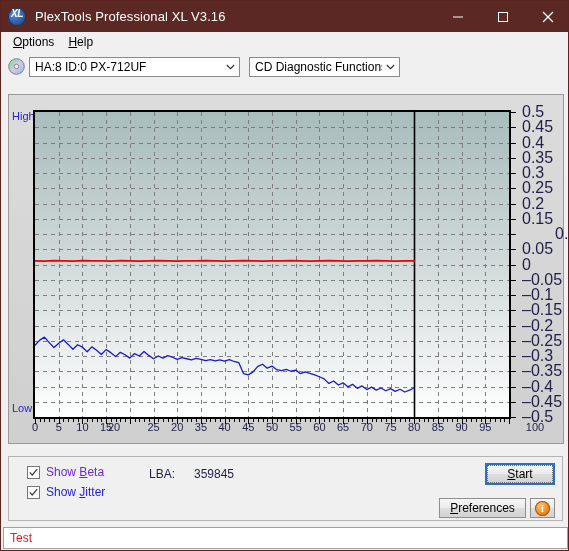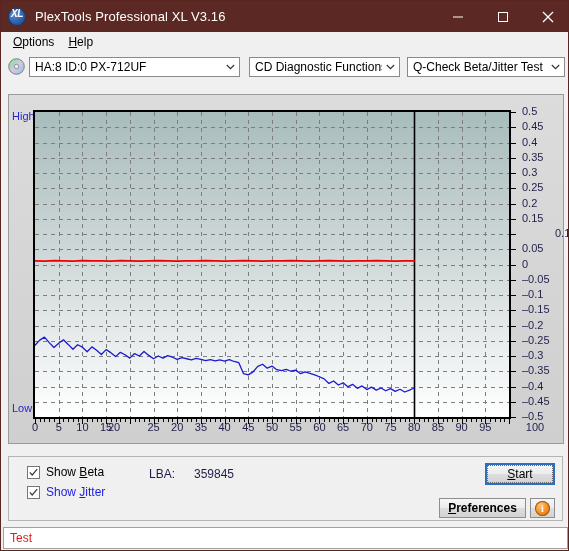--- a/index.html
+++ b/index.html
@@ -169,21 +169,21 @@
   }
   .hi-label { top: 15px; }
   .lo-label { top: 307px; }
 
   .ylabels {
     position: absolute;
     left: 506px;
     top: 0;
     width: 48px;
     height: 340px;
-    font-size: 11px;
+    font-size: 16px;
     color: #1f1f4a;
   }
   .ylabels div {
     position: absolute;
     left: 7px;
     line-height: 11px;
   }
   .xlabels {
     position: absolute;
     left: 0;
@@ -221,21 +221,21 @@
   #chk-jitter-row{ left: 18px; top: 28px; }
   .checkbox {
     width: 13px; height: 13px;
     border: 1px solid #767676;
     background: #ffffff;
     box-sizing: border-box;
     margin-right: 6px;
     position: relative;
   }
   .checkbox svg { position: absolute; left: 1px; top: 1px; }
-  .lbl-beta  { color: #000000; }
+  .lbl-beta  { color: #6d28d9; }
   .lbl-jitter{ color: #1c1ce2; }
   .lbl-beta u, .lbl-jitter u { text-decoration: underline; }
 
   #lba-label {
     position: absolute;
     left: 140px; top: 10px;
     font-size: 12px;
     color: #1f1f4a;
   }
   #lba-value {
@@ -265,21 +265,21 @@
   #btn-start .inner {
     width: 100%; height: 100%;
     border: 1px dotted #6a6a6a;
     box-sizing: border-box;
     display: flex;
     align-items: center;
     justify-content: center;
   }
   #btn-preferences {
     left: 430px; top: 41px;
-    width: 87px; height: 20px; font-weight: bold;
+    width: 87px; height: 20px;
   }
   #btn-info {
     left: 521px; top: 41px;
     width: 25px; height: 20px;
   }
   .info-circle {
     width: 15px; height: 15px;
     border-radius: 50%;
     background: radial-gradient(circle at 35% 28%, #ffc27a 0%, #f0922b 50%, #c96a10 100%);
     box-shadow: inset 0 0 0 1px #a8560b;
@@ -371,28 +371,20 @@
 
     <div class="combo" id="combo-function">
       <span class="label">CD Diagnostic Functions</span>
       <span class="arrow">
         <svg width="9" height="6" viewBox="0 0 9 6">
             <path d="M0.8 1 L4.5 4.7 L8.2 1" fill="none" stroke="#303030" stroke-width="1.1"></path>
           </svg>
       </span>
     </div>
 
-    <div class="combo" id="combo-test">
-      <span class="label">Q-Check Beta/Jitter Test</span>
-      <span class="arrow">
-        <svg width="9" height="6" viewBox="0 0 9 6">
-            <path d="M0.8 1 L4.5 4.7 L8.2 1" fill="none" stroke="#303030" stroke-width="1.1"></path>
-          </svg>
-      </span>
-    </div>
   </div>
 
   <div class="chart-panel">
     <div class="chart-outer">
 
       <div class="hi-label">High</div>
       <div class="lo-label">Low</div>
 
       <div class="plot">
         <svg class="plotsvg" id="plot-svg" width="474" height="305" viewBox="0 0 474 305">

